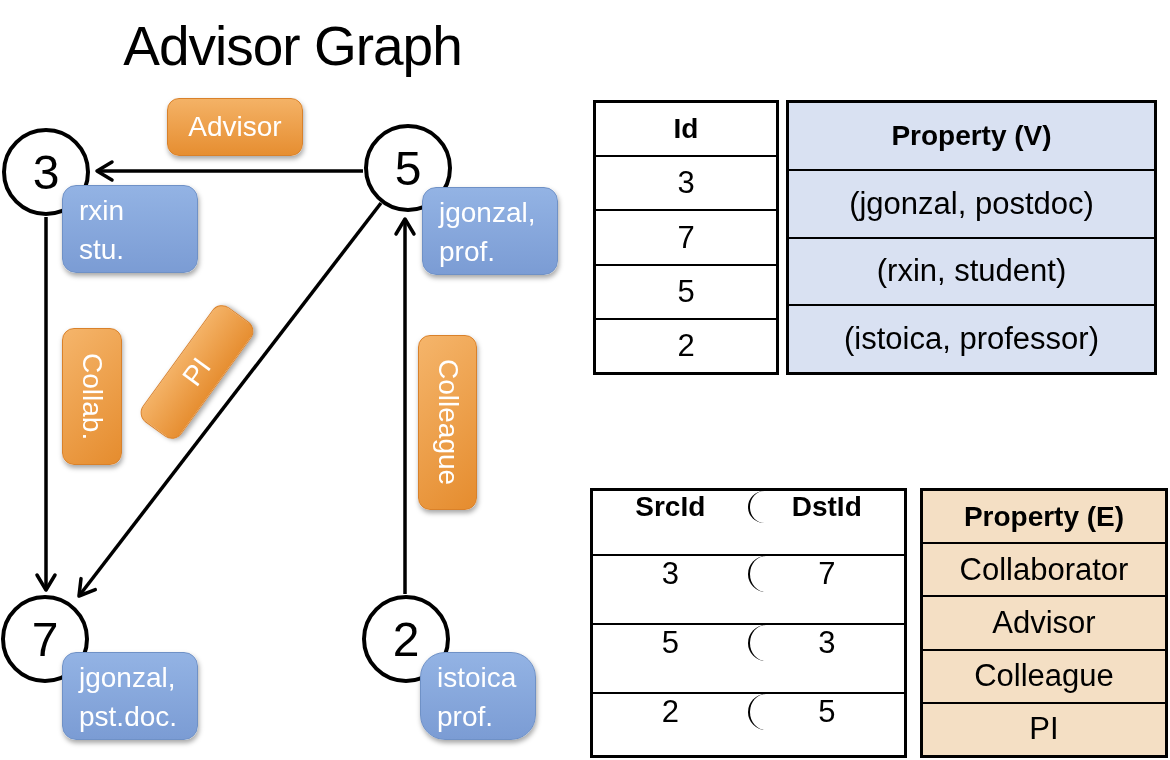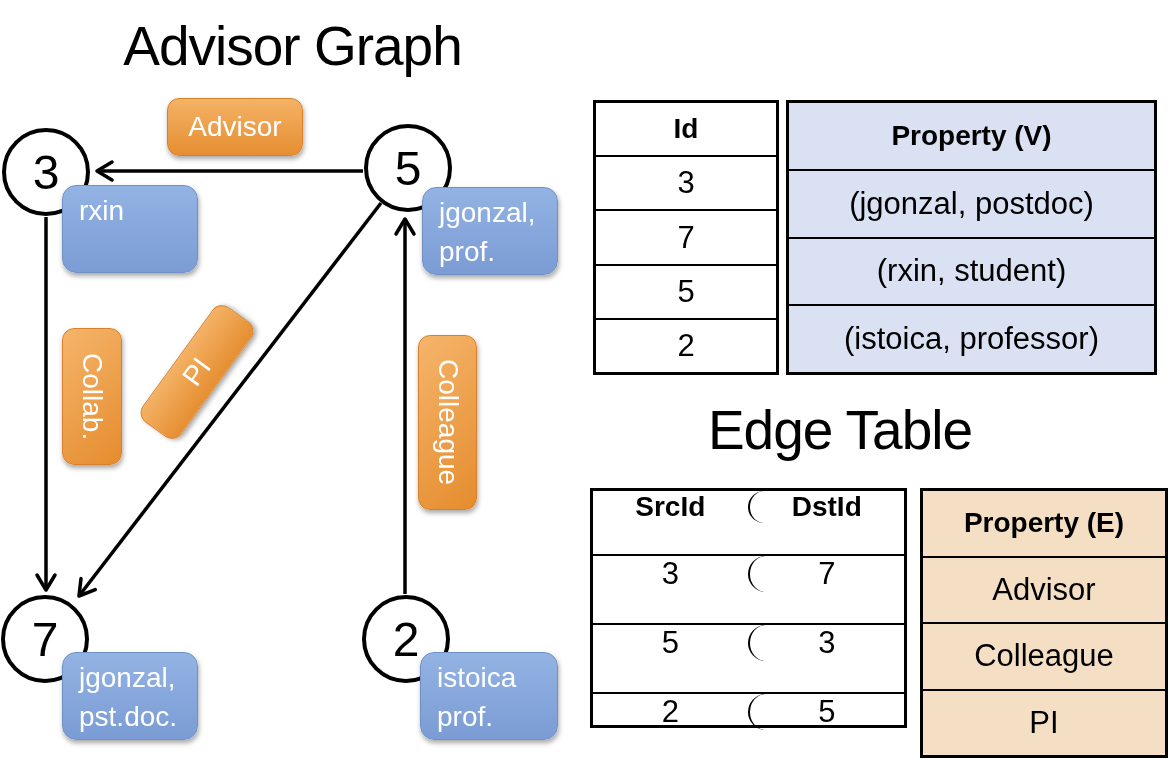--- a/index.html
+++ b/index.html
@@ -82,30 +82,31 @@
   </div>
   <div class="node" style="left:1px;   top:595px;">
     <span>7</span>
   </div>
   <div class="node" style="left:362px; top:595px;">
     <span>2</span>
   </div>
 
   <div class="vlabel" style="left:62px;  top:185px; width:136px; height:88px;">
     <span>rxin</span>
+    <span>stu.</span>
   </div>
   <div class="vlabel" style="left:422px; top:187px; width:136px; height:88px;">
     <span>jgonzal,</span>
     <span>prof.</span>
   </div>
   <div class="vlabel" style="left:62px;  top:652px; width:136px; height:88px;">
     <span>jgonzal,</span>
     <span>pst.doc.</span>
   </div>
-  <div class="vlabel" style="left:420px; top:652px; width:138px; height:88px;">
+  <div class="vlabel" style="left:420px; top:652px; width:116px; height:88px;border-radius:25px;">
     <span>istoica</span>
     <span>prof.</span>
   </div>
 
   <div class="elabel" style="left:167px; top:98px; width:136px; height:58px;">Advisor</div>
   <div class="elabel vert" style="left:62px; top:328px; width:60px; height:137px;">Collab.</div>
   <div class="elabel diag" style="left:126px; top:348px; width:142px; height:48px;">PI</div>
   <div class="elabel vert" style="left:418px; top:335px; width:59px; height:175px;">Colleague</div>
 
 
@@ -117,23 +118,22 @@
     <div class="trow">2</div>
   </div>
 
   <div class="tbl bg-vprop" style="left:786px; top:100px; width:371px; height:275px;">
     <div class="trow hdr">Property (V)</div>
     <div class="trow">(jgonzal, postdoc)</div>
     <div class="trow">(rxin, student)</div>
     <div class="trow">(istoica, professor)</div>
   </div>
 
-  <div class="fig-title" style="left:585px; top:398px; width:510px;">Edge Table</div>
 
-  <div class="tbl" style="left:590px; top:488px; width:317px; height:240px;gap:31px;">
+  <div class="tbl" style="left:590px; top:488px; width:317px; height:270px;gap:31px;">
     <div class="trow">
       <div class="c2 hdr">SrcId</div>
       <div class="c2 hdr">DstId</div>
     </div>
     <div class="trow">
       <div class="c2">3</div>
       <div class="c2">7</div>
     </div>
     <div class="trow">
       <div class="c2">5</div>
@@ -144,18 +144,19 @@
       <div class="c2">5</div>
     </div>
     <div class="trow">
       <div class="c2">5</div>
       <div class="c2">7</div>
     </div>
   </div>
 
   <div class="tbl bg-eprop" style="left:920px; top:488px; width:248px; height:270px;">
     <div class="trow hdr">Property (E)</div>
+    <div class="trow">Collaborator</div>
     <div class="trow">Advisor</div>
     <div class="trow">Colleague</div>
     <div class="trow">PI</div>
   </div>
 
 </div>
 
 </body></html>

